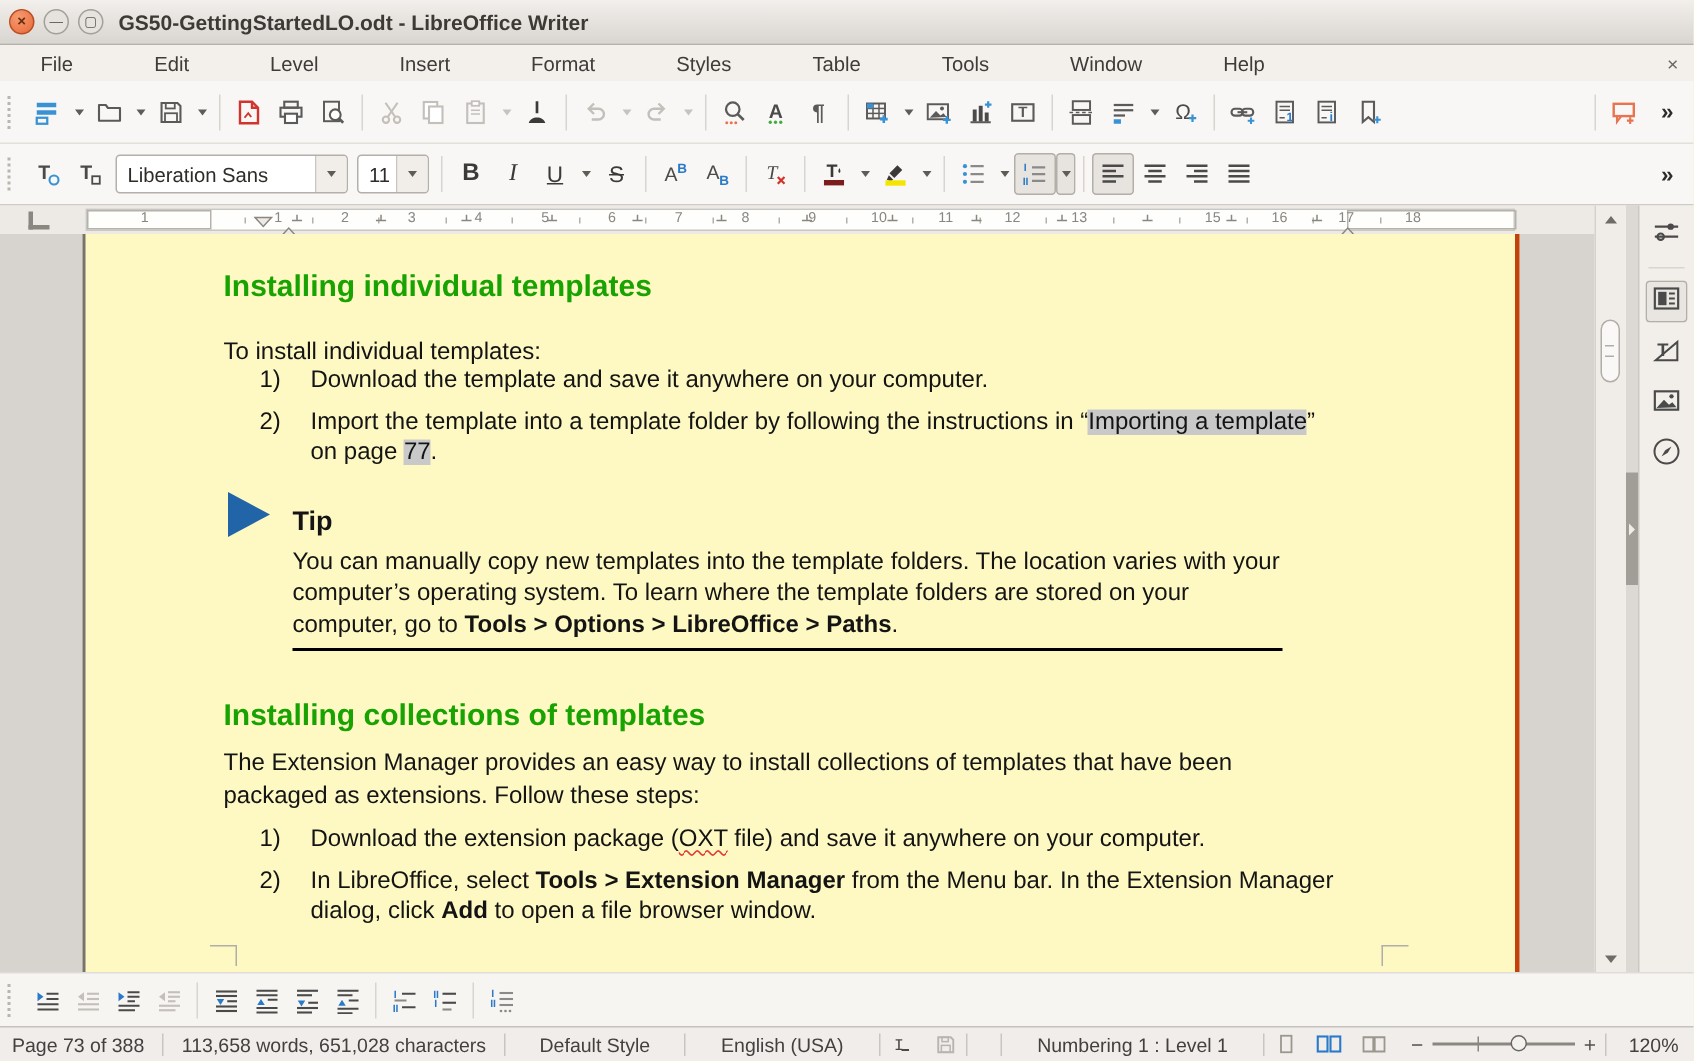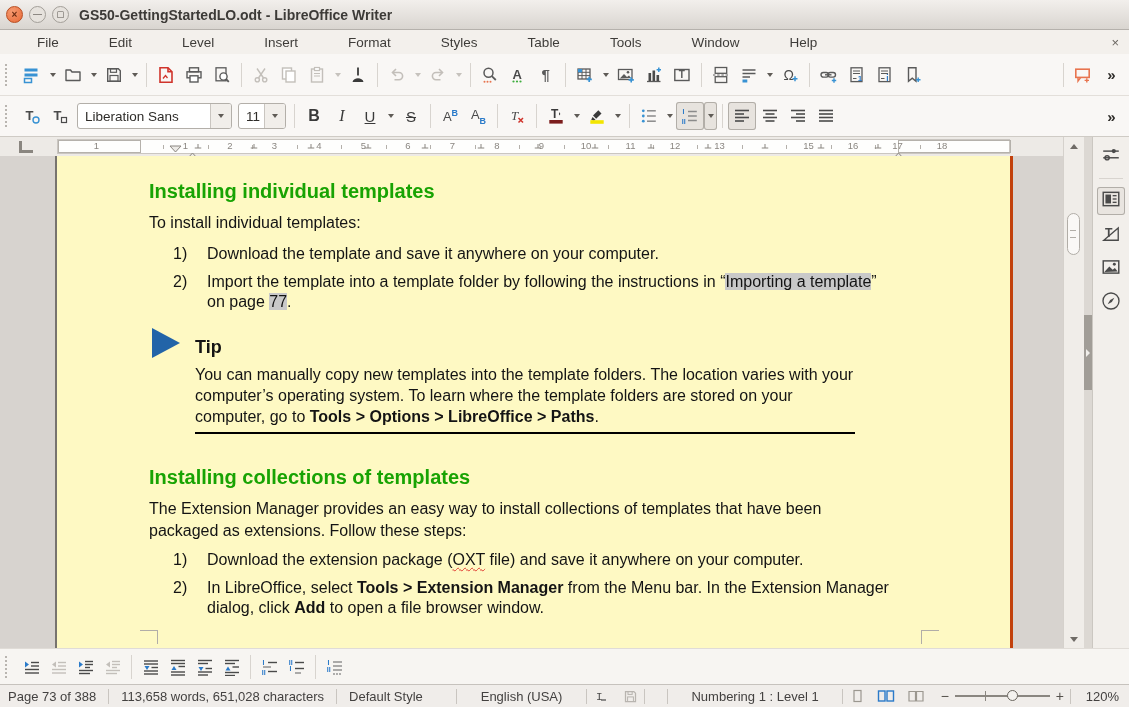--- a/index.html
+++ b/index.html
@@ -8,21 +8,21 @@
 
   
   .titlebar{height:30px;background:linear-gradient(#f2efec,#d9d5d0);border-bottom:1px solid #b5b1ac;display:flex;align-items:center;box-sizing:border-box;}
   .winbtn{width:17px;height:17px;border-radius:50%;margin-left:6px;display:flex;align-items:center;justify-content:center;font-size:10px;line-height:1;box-sizing:border-box;}
   .winbtn.close{background:radial-gradient(circle at 35% 30%,#f69a70,#e86a38);border:1px solid #b84d21;color:#6b2c12;font-weight:bold;}
   .winbtn.min,.winbtn.max{background:#e6e2dd;border:1px solid #a39f99;color:#5a5650;font-size:9px;}
   .wintitle{margin-left:10px;font-weight:bold;font-size:14px;color:#3c3a37;}
 
   
   .menubar{height:24px;background:#f3f0ec;display:flex;align-items:center;font-size:13.5px;color:#3e3c39;}
-  .menu-item{padding:3px 13px;margin-left:24px;}
+  .menu-item{padding:3px 27px;}
   .menubar-close{margin-left:auto;margin-right:10px;color:#6a6661;font-size:13px;}
 
   
   .toolbar{display:flex;align-items:center;background:#f9f7f5;box-sizing:border-box;}
   .tb1{height:42px;border-bottom:1px solid #e3dfda;padding:0 4px 0 2px;}
   .tb2{height:41px;border-bottom:1px solid #cfcbc5;padding:0 4px 0 2px;}
   .tb3{height:36px;border-top:1px solid #e0dcd7;background:#f7f5f2;padding-left:2px;}
   .grip{width:7px;height:22px;border-left:2px dotted #b9b5b0;margin:0 4px 0 3px;flex:none;}
   .tsep{width:1px;height:24px;background:#d8d4cf;margin:0 5px;flex:none;}
   .tbtn{width:28px;height:28px;border:none;background:transparent;display:flex;align-items:center;justify-content:center;padding:0;border-radius:3px;flex:none;}
@@ -58,21 +58,21 @@
   
   .main-row{display:flex;height:511px;}
   .doc-col{width:1063px;flex:none;display:flex;flex-direction:column;}
   .docarea{position:relative;height:492px;background:#d7d3cf;overflow:hidden;}
   .page{position:absolute;left:55px;top:0;width:953px;height:492px;background:#fef9c3;border-left:2px solid #77736e;border-right:3px solid #c2410c;box-sizing:content-box;}
 
   .h1{position:absolute;left:92px;font-size:20px;font-weight:bold;color:#18a303;}
   #heading1{top:24px;}
   #heading2{top:310px;}
   .para{position:absolute;left:92px;width:740px;font-size:16px;line-height:21.5px;color:#141414;}
-  #para1{top:56px;}
+  #para1{top:68px;}
   #para2{top:342px;}
   .dlist{position:absolute;left:116px;}
   #list1{top:88px;}
   #list2{top:394px;}
   .ditem{display:flex;margin-bottom:7px;font-size:16px;line-height:20.5px;color:#141414;}
   .dnum{width:34px;flex:none;}
   .dtext{width:690px;}
   .run-field{background:#c9c9c9;}
   .run-bold{font-weight:bold;}
   .run-spell{text-decoration:underline wavy #e03c32;text-decoration-thickness:1px;text-underline-offset:2px;}
@@ -952,21 +952,21 @@
           </svg>
         </span>
       </button>
     </div>
 
   <div class="statusbar">
     <div class="sseg first">Page 73 of 388</div>
     <div class="ssep"></div>
     <div class="sseg">113,658 words, 651,028 characters</div>
     <div class="ssep"></div>
-    <div class="sseg" style="width:95px;">Default Style</div>
+    <div class="sseg" style="width:95px;text-align:center;">Default Style</div>
     <div class="ssep"></div>
     <div class="sseg" style="width:105px;text-align:center;">English (USA)</div>
     <div class="ssep"></div>
     <div class="sicon">
       <svg width="18" height="16">
           <text x="3" y="12" font-size="11" fill="#4a4a4a" font-family="Liberation Mono, monospace">I</text>
           <line x1="8" y1="12" x2="13" y2="12" stroke="#4a4a4a" stroke-width="1.2"></line>
         </svg>
     </div>
     <div class="sicon">

